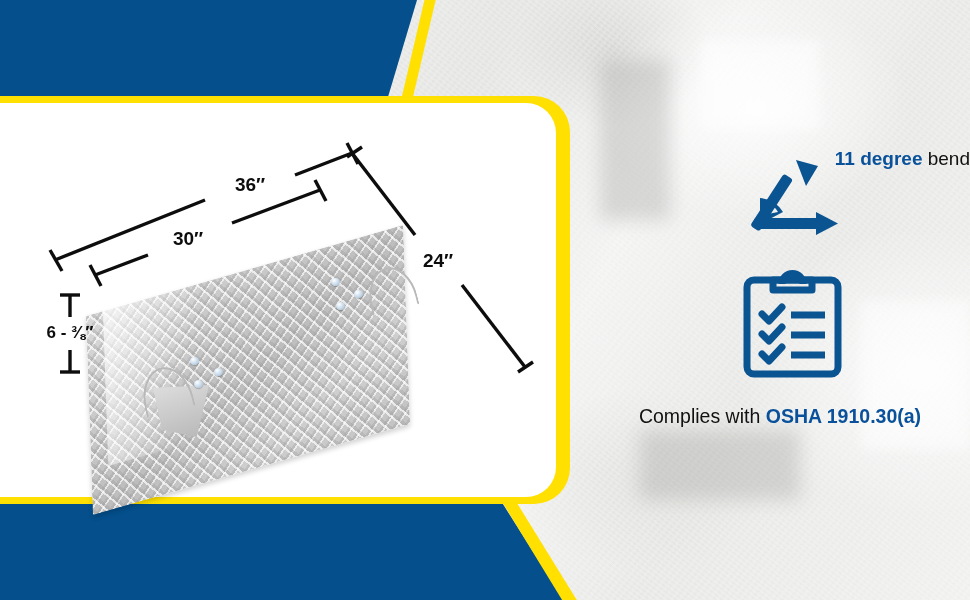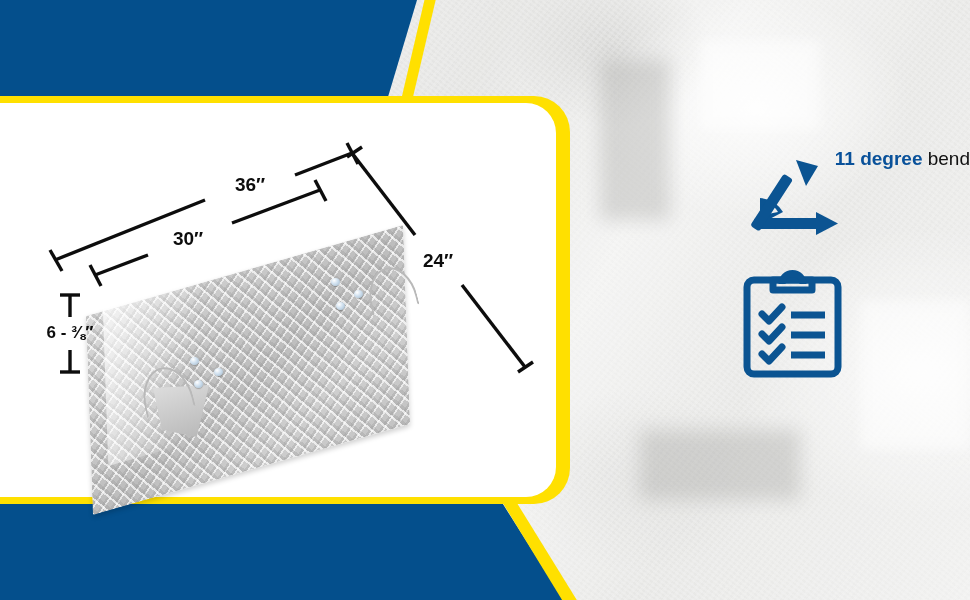--- a/index.html
+++ b/index.html
@@ -199,14 +199,17 @@
       <polyline points="27,72 34,79 47,65"></polyline>
       <polyline points="27,92 34,99 47,85"></polyline>
     </g>
     <g stroke="#0B5492" stroke-width="7" stroke-linecap="butt">
       <line x1="56" y1="53" x2="90" y2="53"></line>
       <line x1="56" y1="73" x2="90" y2="73"></line>
       <line x1="56" y1="93" x2="90" y2="93"></line>
     </g>
   </svg>
 
+  <div class="comply c1">
+    <span>Complies with </span><b>OSHA 1910.30(a)</b>
+  </div>
 
 </div>
 
 </body></html>

